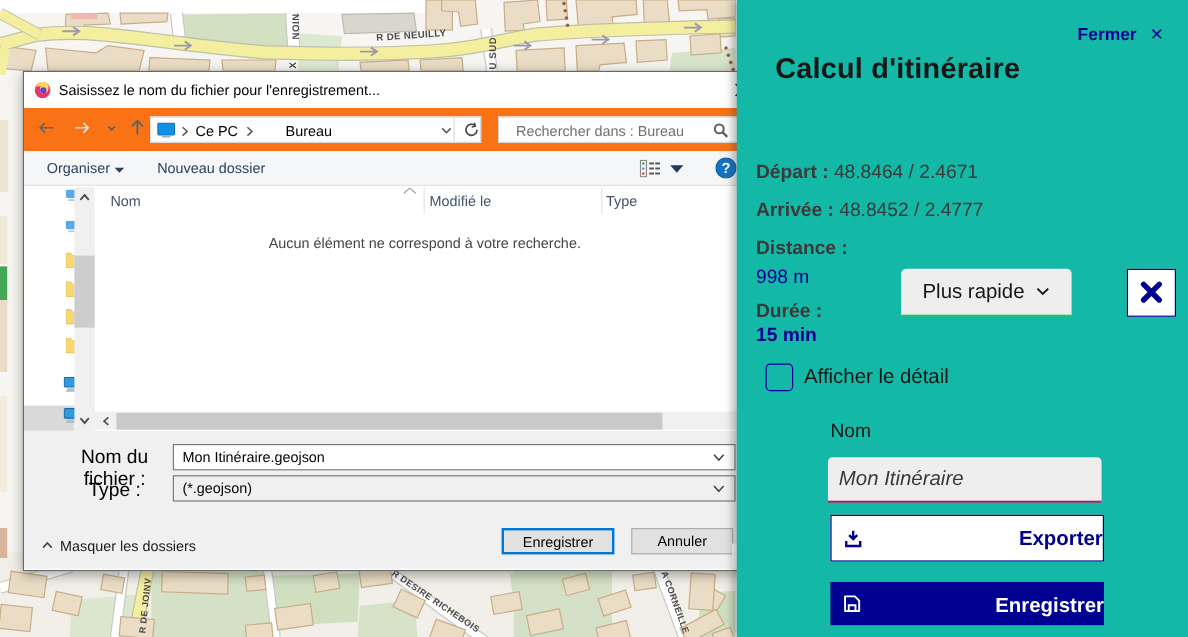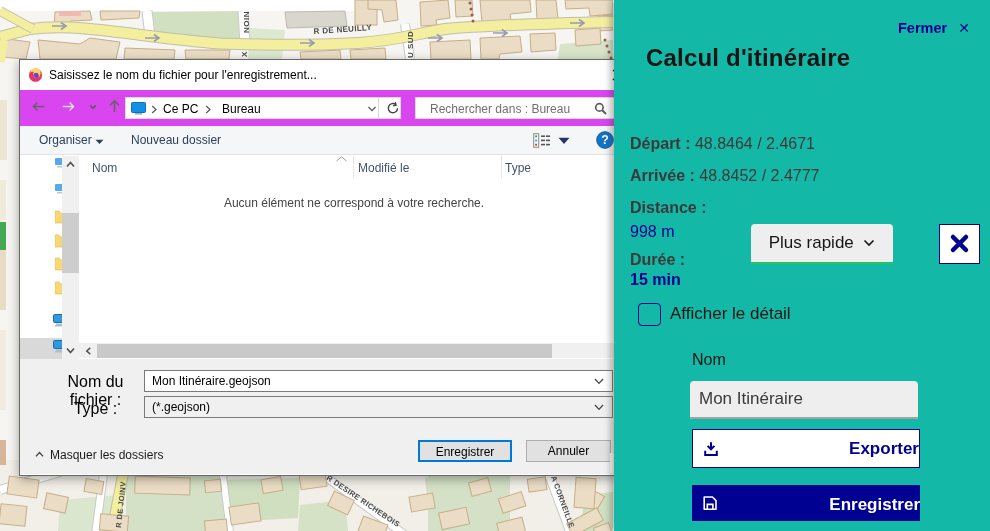--- a/index.html
+++ b/index.html
@@ -21,35 +21,35 @@
   .row b { color:#3a3a3a; }
   #selbox { position:absolute; left:137px; top:224px; width:142px; height:40px; background:#eeeeee;
             border-bottom:2px solid #22c55e; border-radius:4px 4px 0 0; font-size:17px; color:#161616;
             text-align:center; line-height:38px; }
   #xbtn { position:absolute; left:325px; top:224px; width:41px; height:40px; border:1px solid #000091;
           background:#fff; }
   #chk { position:absolute; left:24px; top:303px; width:23px; height:23px; border:1px solid #000091; border-radius:4px; }
   #chklbl { position:absolute; left:56px; top:304px; font-size:17px; color:#161616; }
   #nomlbl { position:absolute; left:78px; top:351px; font-size:16px; color:#161616; }
   #nominput { position:absolute; left:76px; top:381px; width:228px; height:38px; background:#eeeeee;
-              border-bottom:2px solid #a3a3a3; border-radius:4px 4px 0 0; font-size:17px; color:#3a3a3a;
-              line-height:36px; padding-left:9px; }
+              border-bottom:2px solid #be185d; border-radius:4px 4px 0 0; font-size:17px; color:#3a3a3a;
+              line-height:36px; padding-left:9px;font-style:italic; }
   .pbtn { position:absolute; left:78px; width:228px; height:39px; font-size:17px; font-weight:bold;
           text-align:right; }
   #exporter { top:429px; border:1px solid #000091; color:#000091; background:#fff; line-height:37px; }
   #enregistrer { top:485px; background:#000091; color:#fff; line-height:39px; height:36px;}
   .bicon { position:absolute; left:8px; top:50%; transform:translateY(-50%); }
 
   
   #dialog { left:3px; top:59px; width:611px; height:417px; background:#fff; border:1px solid #686868;
             box-shadow:0 3px 10px rgba(0,0,0,0.35); font-size:12px; color:#000;margin-left:16px; }
   #titlebar { position:absolute; left:0; top:0; width:100%; height:30px; background:#fff; }
   #title { position:absolute; left:29px; top:8px; font-size:12px; color:#000; }
   #dclose { position:absolute; left:588px; top:5px; width:20px; height:20px; }
-  #navrow { position:absolute; left:0; top:30px; width:100%; height:36px; background:#d946ef; }
+  #navrow { position:absolute; left:0; top:30px; width:100%; height:36px; background:#f97316; }
   .navico { position:absolute; top:7px; }
   #addrbar { position:absolute; left:105px; top:7px; width:254px; height:22px; border:1px solid #d9d9d9; background:#fff; }
   #refresh { position:absolute; left:359px; top:7px; width:22px; height:22px; border:1px solid #d9d9d9; border-left:none; background:#fff;}
   #searchbox { position:absolute; left:395px; top:7px; width:201px; height:22px; border:1px solid #d9d9d9; background:#fff; }
   #searchbox span { position:absolute; left:14px; top:4px; color:#707070; font-size:12px; }
   #cmdbar { position:absolute; left:0; top:66px; width:100%; height:29px; background:#f5f6f7; border-bottom:1px solid #e2e2e2; color:#29415e; }
   #cmdbar .t { position:absolute; top:7px; font-size:12px; }
   #main { position:absolute; left:0; top:96px; width:100%; height:185px; background:#fff; }
   #sidebar { position:absolute; left:0; top:0; width:42px; height:203px; background:#fff; }
   #vscroll { position:absolute; left:42px; top:0; width:17px; height:203px; background:#f0f0f0; }
@@ -247,21 +247,21 @@
             <rect x="0.5" y="0.5" width="14" height="10" rx="1" fill="#1290e8" stroke="#1271b5"></rect>
             <rect x="4" y="11" width="7" height="1.6" fill="#9bb0bd"></rect>
           </svg>
         <svg style="position:absolute;left:25px;top:7px" width="6" height="9" viewBox="0 0 6 9">
             <path d="M1.2 1 L5 4.5 L1.2 8" fill="none" stroke="#555" stroke-width="1.2"></path>
           </svg>
         <span style="position:absolute;left:37px;top:4px">Ce PC</span>
         <svg style="position:absolute;left:79px;top:7px" width="6" height="9" viewBox="0 0 6 9">
             <path d="M1.2 1 L5 4.5 L1.2 8" fill="none" stroke="#555" stroke-width="1.2"></path>
           </svg>
-        <span style="position:absolute;left:96px;top:4px">Bureau</span>
+        <span style="position:absolute;left:112px;top:4px">Bureau</span>
         <svg style="position:absolute;left:241px;top:8px" width="10" height="7" viewBox="0 0 10 7">
             <path d="M1.5 1 L5 4.6 L8.5 1" fill="none" stroke="#555" stroke-width="1.3"></path>
           </svg>
       </div>
       <div id="refresh">
           <svg style="position:absolute;left:7px;top:4px" width="13" height="13" viewBox="0 0 13 13">
             <path d="M9.8 2.6 a4.6 4.6 0 1 0 1.7 3.6" fill="none" stroke="#444" stroke-width="1.4"></path>
             <path d="M9.3 0.2 l0.8 3 l-3 0.7" fill="none" stroke="#444" stroke-width="1.3"></path>
           </svg>
         </div>

